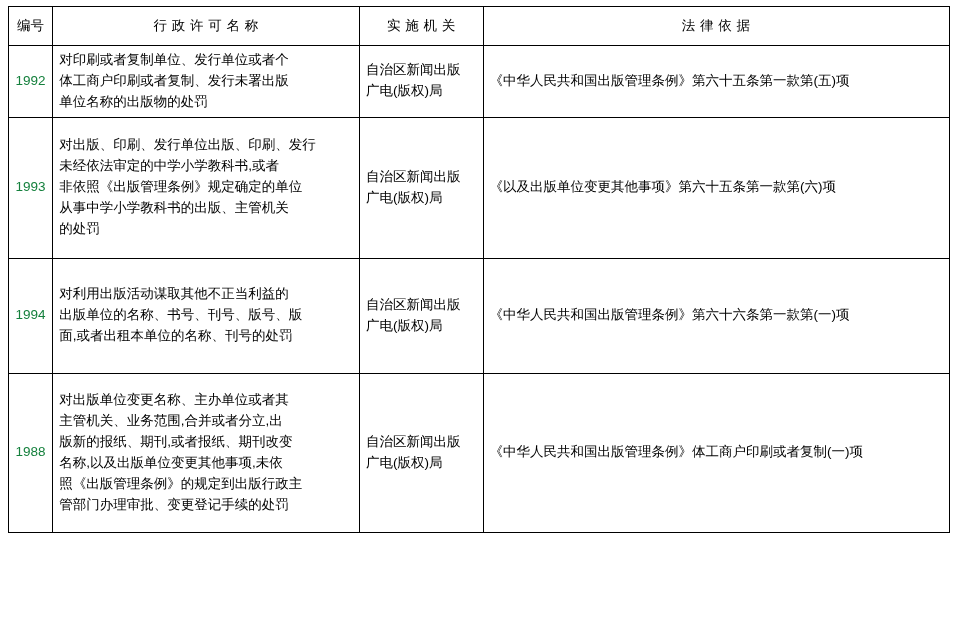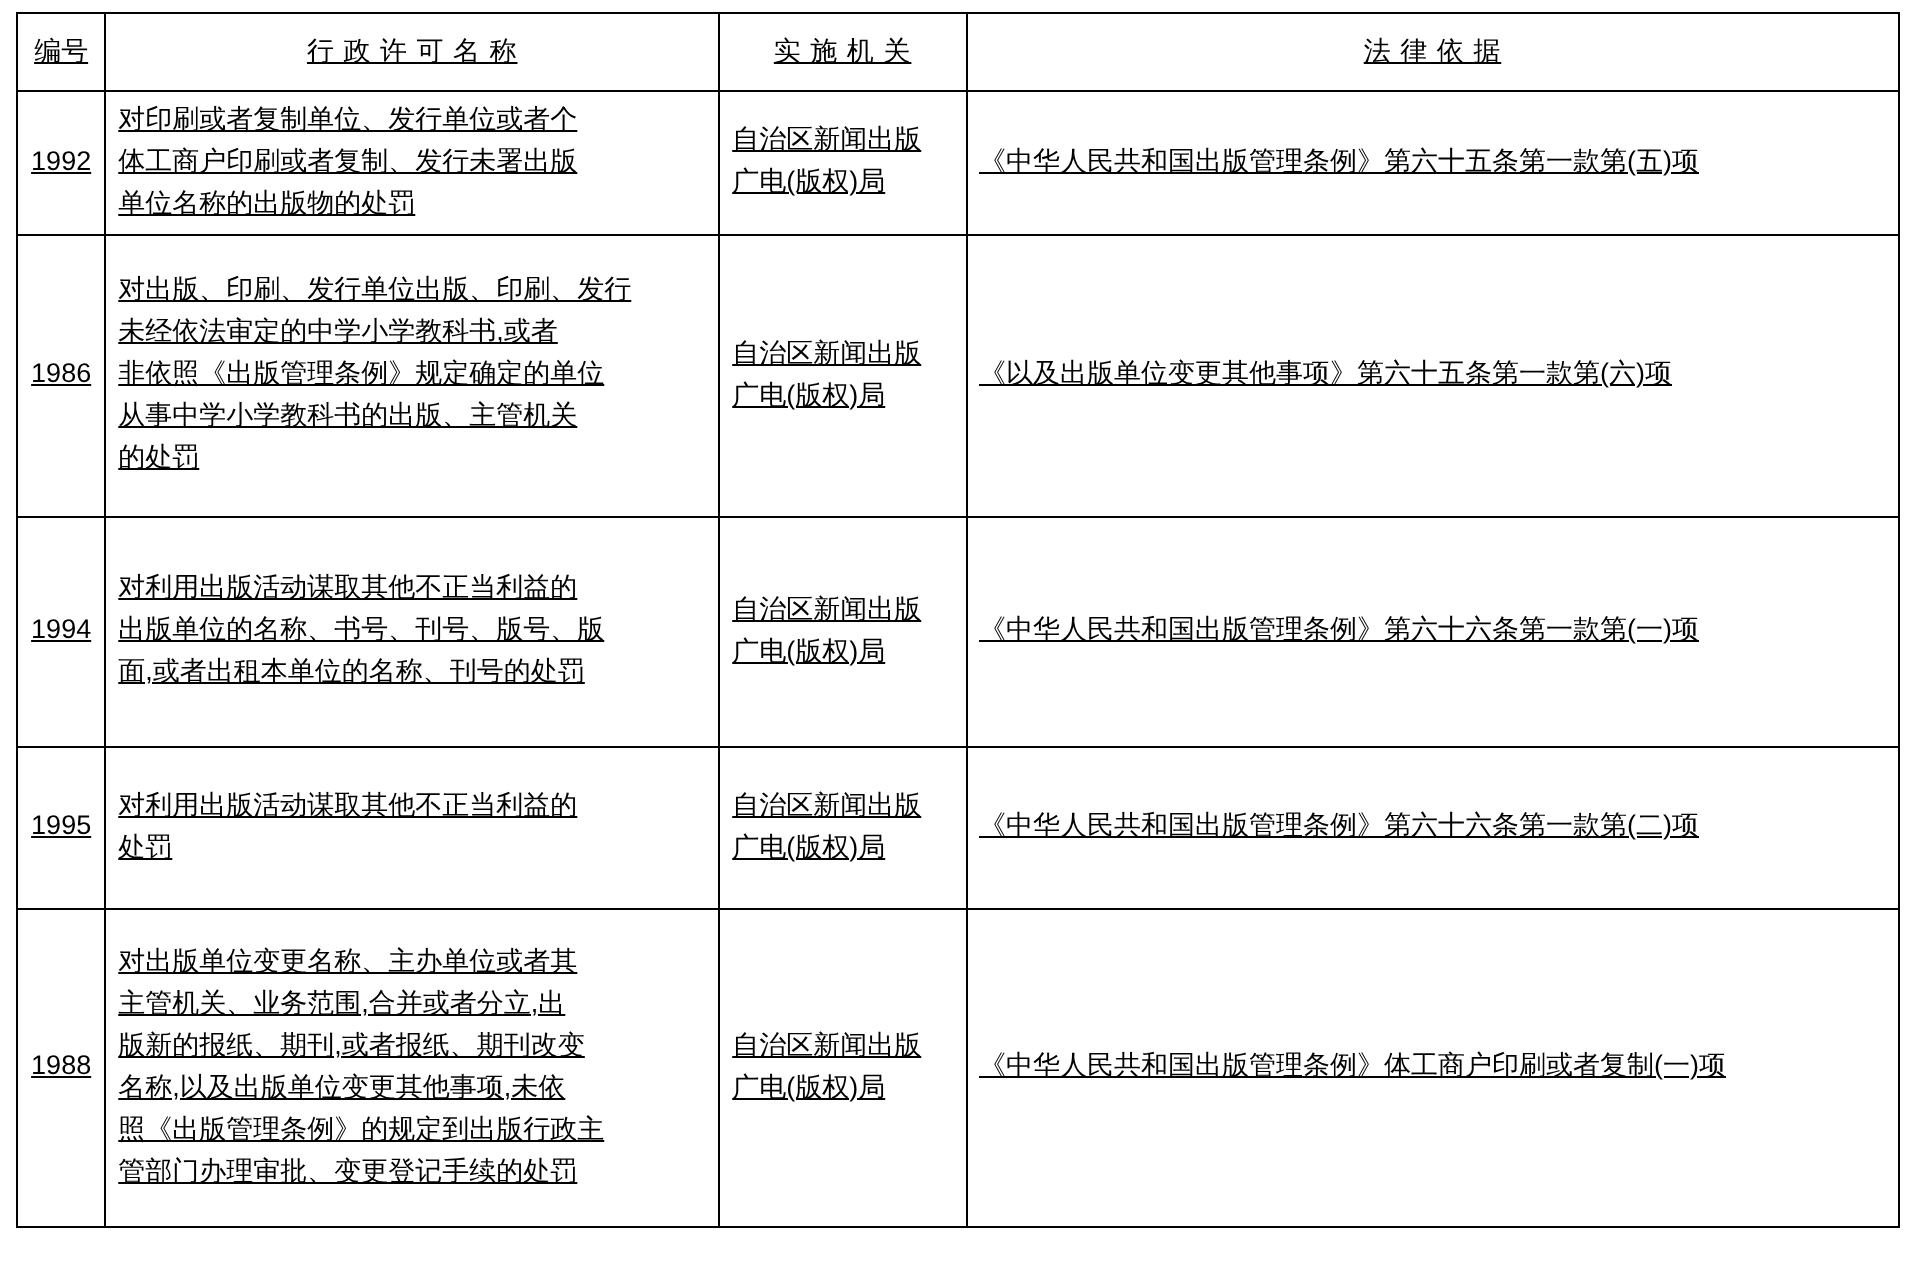--- a/index.html
+++ b/index.html
@@ -27,38 +27,37 @@
     width: 942px;
     border: 1px solid #000;
   }
   table.permit-table th,
   table.permit-table td {
     border: 1px solid #000;
     vertical-align: middle;
     padding: 4px 6px;
     font-size: 13.5px;
     line-height: 1.55;
-    text-decoration: underline;
   }
   thead th {
     height: 30px;
     padding: 2px 4px;
     font-weight: normal;
     text-align: center;
     letter-spacing: 0.5px;
   }
   th.h-code { letter-spacing: 0; }
   .col-code   { width: 44px; }
   .col-name   { width: 306px; }
   .col-org    { width: 123px; }
   .col-basis  { width: 465px; }
 
   td.cell-code {
     text-align: center;
-    color: #000000;
+    color: #15803d;
     font-size: 13px;
   }
   td.cell-name {
     text-align: left;
     margin-left: 36px;
   }
   td.cell-org {
     text-align: left;
     padding-left: 8px;
   }
@@ -105,21 +104,21 @@
           </td>
         <td class="cell-org">
             <span class="txt">自治区新闻出版
 广电(版权)局</span>
           </td>
         <td class="cell-basis">
             <span class="txt">《中华人民共和国出版管理条例》第六十五条第一款第(五)项</span>
           </td>
       </tr>
       <tr class="r1993">
-        <td class="cell-code">1986</td>
+        <td class="cell-code">1993</td>
         <td class="cell-name">
             <span class="txt">对出版、印刷、发行单位出版、印刷、发行
 未经依法审定的中学小学教科书,或者
 非依照《出版管理条例》规定确定的单位
 从事中学小学教科书的出版、主管机关
 的处罚</span>
           </td>
         <td class="cell-org">
             <span class="txt">自治区新闻出版
 广电(版权)局</span>
@@ -136,34 +135,20 @@
 面,或者出租本单位的名称、刊号的处罚</span>
           </td>
         <td class="cell-org">
             <span class="txt">自治区新闻出版
 广电(版权)局</span>
           </td>
         <td class="cell-basis">
             <span class="txt">《中华人民共和国出版管理条例》第六十六条第一款第(一)项</span>
           </td>
       </tr>
-      <tr class="r1995">
-        <td class="cell-code">1995</td>
-        <td class="cell-name">
-            <span class="txt">对利用出版活动谋取其他不正当利益的
-处罚</span>
-          </td>
-        <td class="cell-org">
-            <span class="txt">自治区新闻出版
-广电(版权)局</span>
-          </td>
-        <td class="cell-basis">
-            <span class="txt">《中华人民共和国出版管理条例》第六十六条第一款第(二)项</span>
-          </td>
-      </tr>
       <tr class="r1996">
         <td class="cell-code">1988</td>
         <td class="cell-name">
             <span class="txt">对出版单位变更名称、主办单位或者其
 主管机关、业务范围,合并或者分立,出
 版新的报纸、期刊,或者报纸、期刊改变
 名称,以及出版单位变更其他事项,未依
 照《出版管理条例》的规定到出版行政主
 管部门办理审批、变更登记手续的处罚</span>
           </td>

